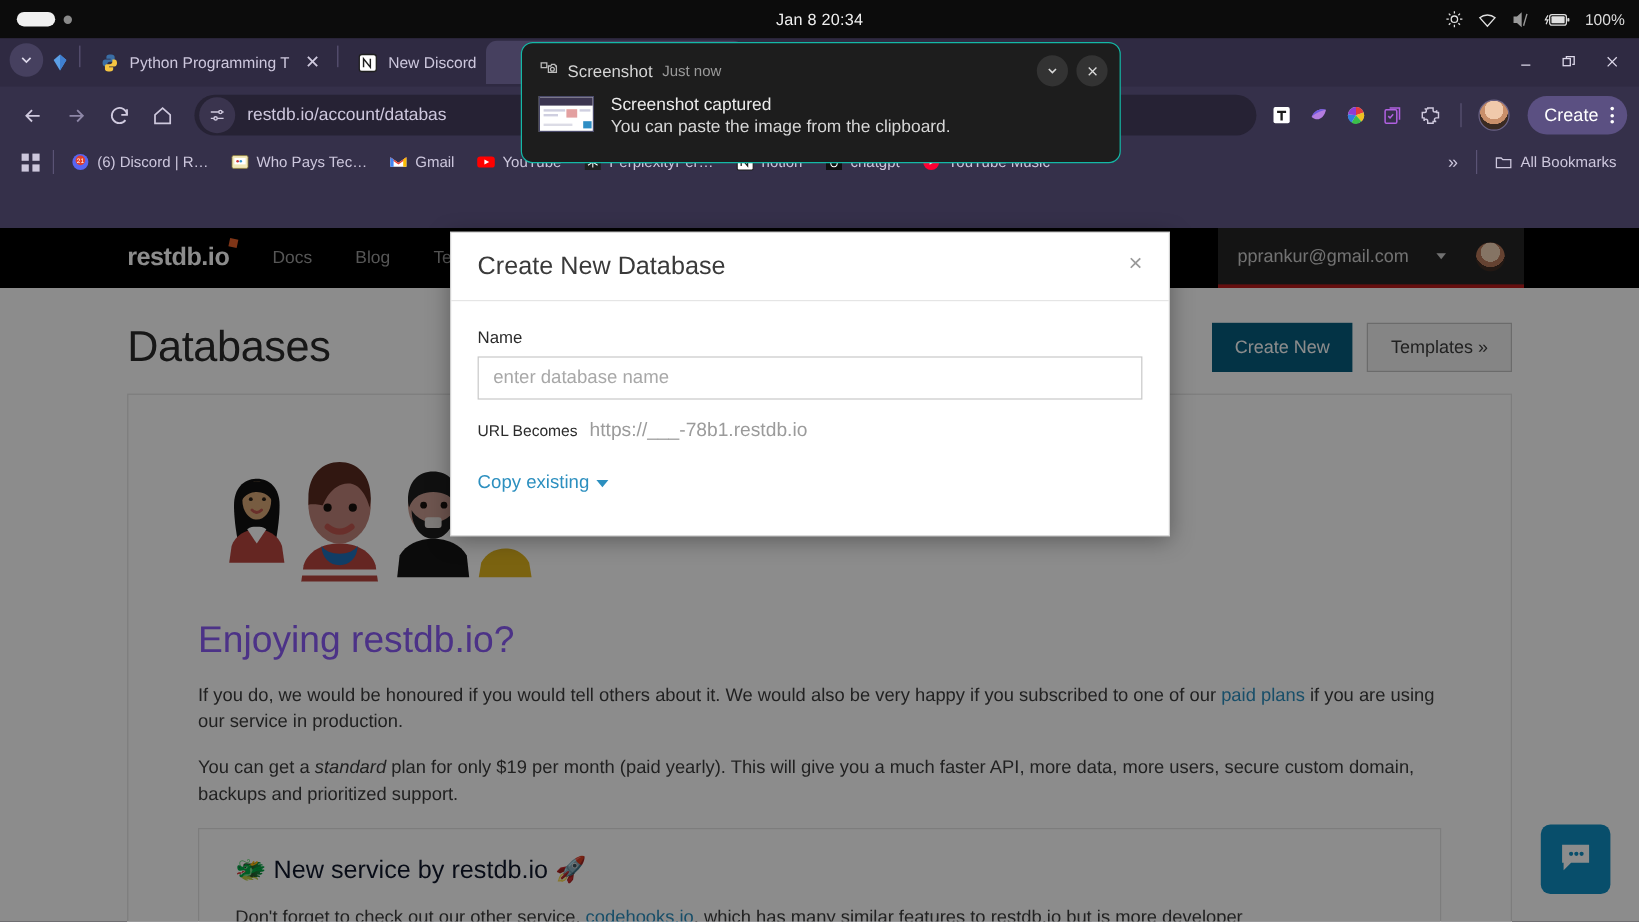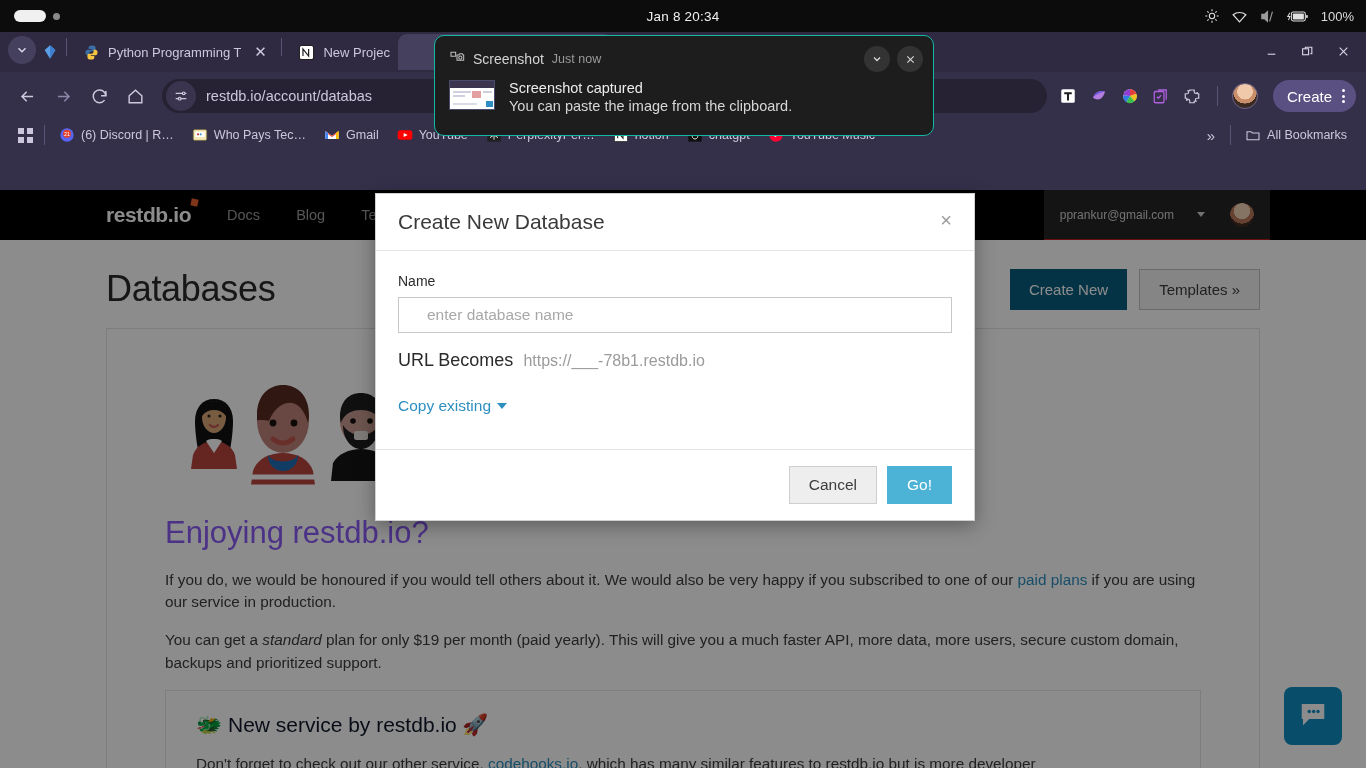--- a/index.html
+++ b/index.html
@@ -133,22 +133,22 @@
     position: absolute; right: -7px; top: -4px; width: 7px; height: 7px;
     background: #e8622a; transform: rotate(12deg);
   }
   .site-nav a {
     color: #9d9d9d; font-size: 14.5px; margin-left: 36px; text-decoration: none;
   }
   .acct {
     position: absolute; right: 96px; top: 0; height: 50px;
     display: flex; align-items: center; gap: 25px;
     background: #262626; padding: 0 16px;
-    border-bottom: 1px solid #b91c1c;
-    color: #cfcfcf; font-size: 12px;
+    border-bottom: 3px solid #b91c1c;
+    color: #cfcfcf; font-size: 15px;
   }
   .acct .caret { border-left: 4px solid transparent; border-right: 4px solid transparent; border-top: 5px solid #cfcfcf; display:inline-block; margin-left:-2px;}
   .acct .av {
     width: 24px; height: 24px; border-radius: 50%;
     background: radial-gradient(circle at 50% 34%, #f3d3b6 0 40%, #b9795a 41% 62%, #402d24 63% 100%);
   }
 
   .content { position: relative; padding: 0 106px; }
   .page-head { display: flex; align-items: center; justify-content: space-between; padding: 28px 0 18px; }
   h1.dbtitle { font-size: 36px; font-weight: 400; color: #2b2b2b; letter-spacing: -.3px;}
@@ -197,27 +197,27 @@
   }
   .modal-head {
     padding: 16px 22px 16px; border-bottom: 1px solid #e5e5e5;
     display: flex; align-items: flex-start; justify-content: space-between;
   }
   .modal-title { font-size: 21px; font-weight: 400; color: #3a3a3a; }
   .modal-x { font-size: 20px; color: #9a9a9a; line-height: 1; cursor: pointer; }
   .modal-body { padding: 22px 22px 34px; }
   .lbl { font-size: 14px; color: #2b2b2b; margin-bottom: 8px; font-weight: 400; }
   .txtin {
-    width: 100%; height: 36px; border: 1px solid #c8c8c8; padding: 6px 28px;
+    width: 100%; height: 36px; border: 1px solid #c8c8c8; padding: 6px 12px;
     font-size: 15.5px; color: #333; font-family: "Liberation Sans", sans-serif;
     background: #fff; outline: none;
   }
   .txtin::placeholder { color: #a8a8a8; }
   .urlrow { margin-top: 17px; display: flex; align-items: baseline; gap: 10px; }
-  .urlrow .k { font-size: 18px; color: #2b2b2b; }
+  .urlrow .k { font-size: 13px; color: #2b2b2b; }
   .urlrow .v { font-size: 16px; color: #9b9b9b; }
   .copyex {
     margin-top: 26px; color: #2c8fbf; font-size: 15.5px; display: inline-flex;
     align-items: center; gap: 6px; cursor: pointer;
   }
   .copyex .caret {
     border-left: 5px solid transparent; border-right: 5px solid transparent;
     border-top: 6px solid #2c8fbf; display: inline-block;
   }
   .modal-foot {
@@ -330,21 +330,21 @@
         </div>
         <span class="tab-sep"></span>
 
         <div class="tab">
           <span class="favicon">
             <svg width="17" height="17" viewBox="0 0 24 24">
               <rect x="2" y="2" width="20" height="20" rx="3" fill="#fff" stroke="#1f1f1f" stroke-width="1.5"></rect>
               <path d="M7 17V7l8 10V7" stroke="#1f1f1f" stroke-width="1.7" fill="none"></path>
             </svg>
           </span>
-          <span class="ttl">New Projec</span>
+          <span class="ttl">New Discord</span>
         </div>
 
         <div class="tab active" style="width:320px;">
           <span class="ttl"></span>
           <span class="tabx" style="margin-left:auto;">✕</span>
         </div>
 
         <div class="newtab">+</div>
       </div>
 
@@ -662,24 +662,20 @@
       <input class="txtin" type="text" value="" placeholder="enter database name" style="">
       <div class="urlrow">
         <span class="k">URL Becomes</span>
         <span class="v">https://___-78b1.restdb.io</span>
       </div>
       <div class="copyex">
         <span>Copy existing</span>
         <span class="caret"></span>
       </div>
     </div>
-    <div class="modal-foot">
-      <button class="btn-cancel">Cancel</button>
-      <button class="btn-go">Go!</button>
-    </div>
   </div>
 
   <div class="toast">
     <div class="toast-head">
       <span>
         <svg width="16" height="16" viewBox="0 0 24 24" fill="none" stroke="#bdbdbd" stroke-width="1.6">
           <path d="M3 5h7v6H3z"></path>
             <path d="M12 9h3l1-2h4l1 2h1v8H12z"></path>
             <circle cx="17" cy="13" r="2.4"></circle>
         </svg>

